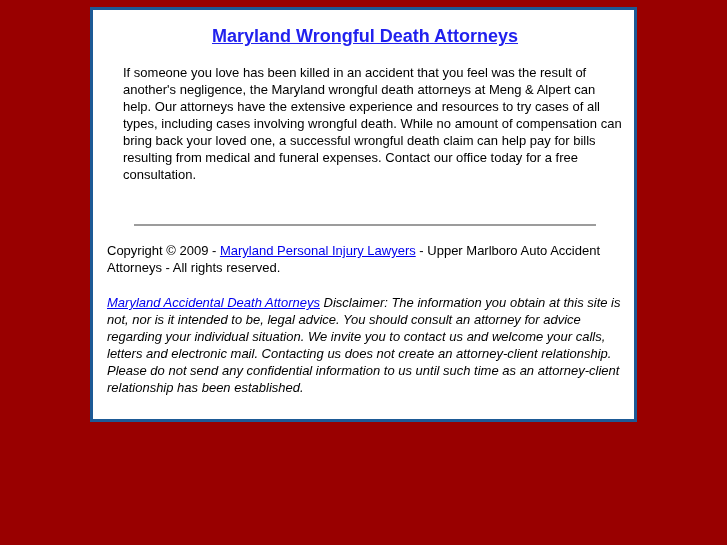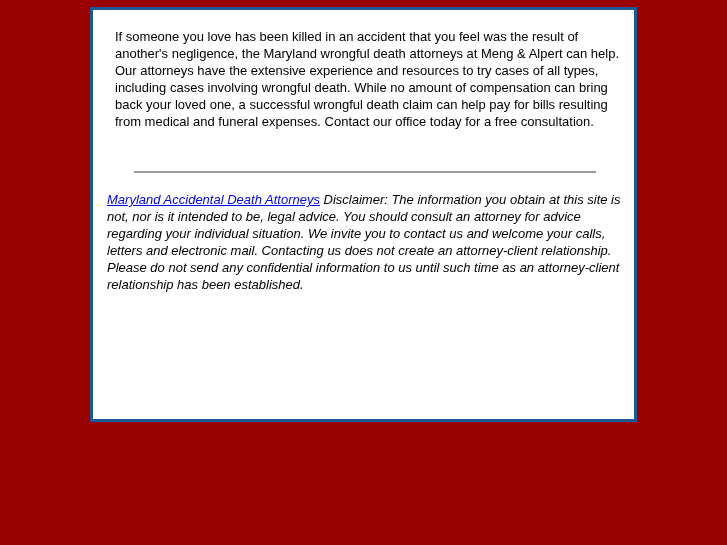--- a/index.html
+++ b/index.html
@@ -37,21 +37,21 @@
   .page-title a {
     color: #2222ee;
     text-decoration: underline;
   }
   .body-text {
     font-size: 13px;
     line-height: 17px;
     color: #000000;
   }
   .intro {
-    margin: 18px 0 0 8px;
+    margin: 18px 0 0 16px;
   }
   .divider {
     border: 0;
     height: 2px;
     background: #9c9c9c;
     width: 462px;
     margin: 41px auto 0 auto;
   }
   .copyright {
     margin: 16px 0 0 0;
@@ -64,22 +64,26 @@
     color: #0000ee;
     text-decoration: underline;
   }
 </style>
 </head>
 <body>
 
 <div class="page">
   <div class="panel">
 
+    <h1 class="page-title">
+      <a href="#">Maryland Wrongful Death Attorneys</a>
+    </h1>
 
     <p class="body-text intro">If someone you love has been killed in an accident that you feel was the result of another's negligence, the Maryland wrongful death attorneys at Meng &amp; Alpert can help. Our attorneys have the extensive experience and resources to try cases of all types, including cases involving wrongful death. While no amount of compensation can bring back your loved one, a successful wrongful death claim can help pay for bills resulting from medical and funeral expenses. Contact our office today for a free consultation.</p>
 
     <hr class="divider">
 
+    <p class="body-text copyright"><span>Copyright © 2009 - </span><a href="#" class="text-link">Maryland Personal Injury Lawyers</a><span> - Upper Marlboro Auto Accident Attorneys - All rights reserved.</span></p>
 
     <p class="body-text disclaimer"><a href="#" class="text-link">Maryland Accidental Death Attorneys</a><span> Disclaimer: The information you obtain at this site is not, nor is it intended to be, legal advice. You should consult an attorney for advice regarding your individual situation. We invite you to contact us and welcome your calls, letters and electronic mail. Contacting us does not create an attorney-client relationship. Please do not send any confidential information to us until such time as an attorney-client relationship has been established.</span></p>
 
   </div>
 </div>
 
 </body></html>

